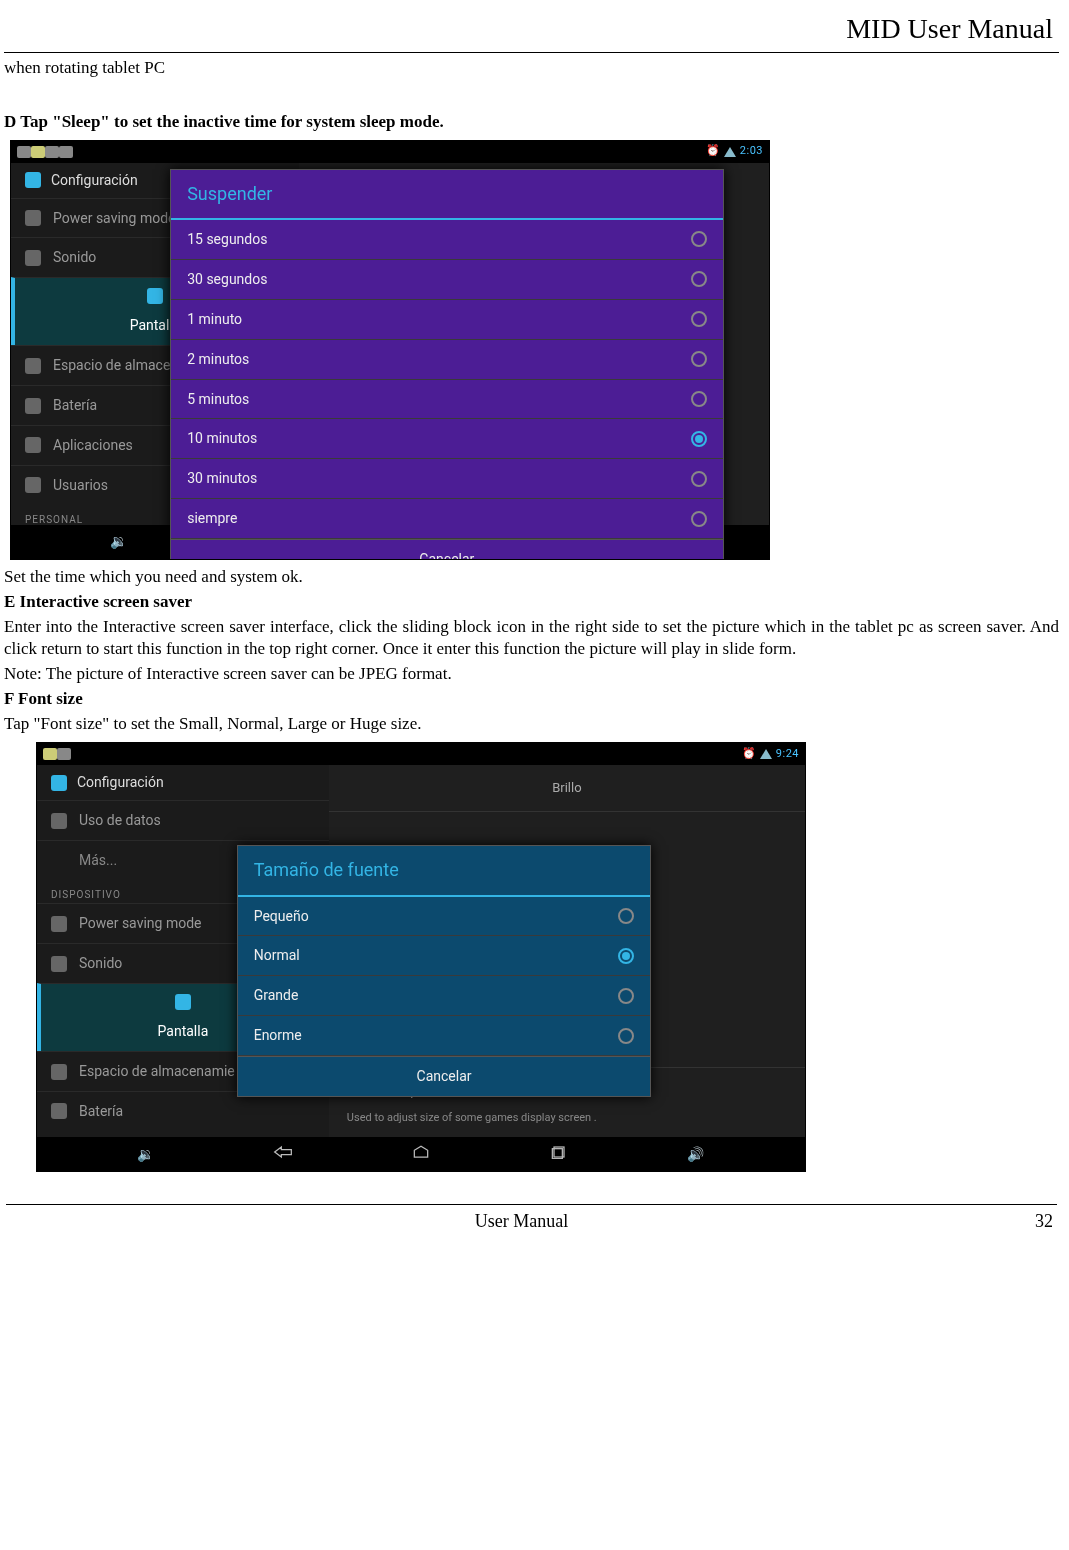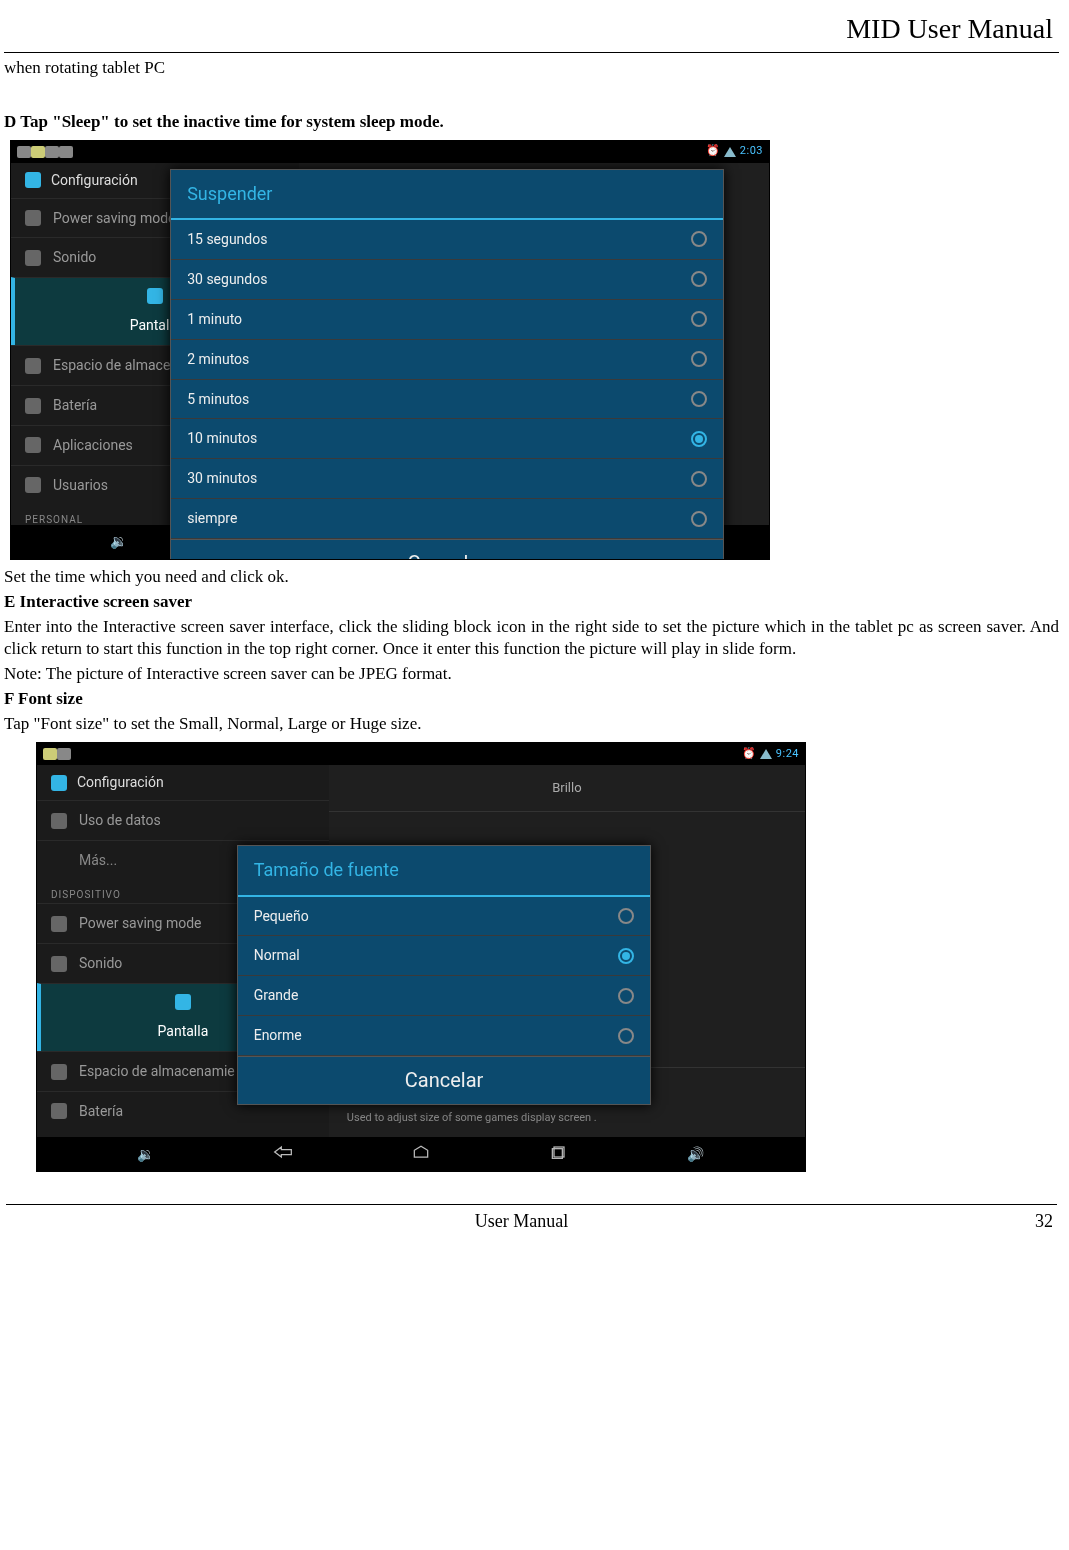--- a/index.html
+++ b/index.html
@@ -114,21 +114,21 @@
     border-bottom:1px solid #333;
   }
   .main-row .sub { font-size:11px; color:#888; margin-top:12px; }
 
   
   .dialog {
     position:absolute;
     left: 21%;
     right: 6%;
     top: 6px;
-    background:#0c4a6e;
+    background:#4c1d95;
     border:1px solid #555;
     box-shadow: 0 0 12px #000;
     z-index:10;
   }
   .dialog2 {
     position:absolute;
     left: 26%;
     right: 20%;
     top: 80px;
     background:#0c4a6e;
@@ -154,21 +154,21 @@
   .radio {
     width:16px; height:16px; border:2px solid #888; border-radius:50%;
     display:inline-flex; align-items:center; justify-content:center;
   }
   .radio.sel { border-color:#33b5e5; }
   .radio.sel::after { content:""; width:8px; height:8px; background:#33b5e5; border-radius:50%; display:block; }
   .dlg-cancel {
     text-align:center;
     padding:10px 12px;
     color:#eee;
-    font-size:20px;
+    font-size:14px;
     border-top:1px solid #555;
   }
 
   
   .navbar {
     height:34px;
     background:#000;
     display:flex;
     align-items:center;
     justify-content:space-around;
@@ -301,21 +301,21 @@
             <path d="M4 14 L4 6 L12 1 L20 6 L20 14 Z" fill="none" stroke="#bbb" stroke-width="1.5"></path>
           </svg></span>
       <span class="nav-ico"><svg viewBox="0 0 24 16">
             <rect x="6" y="2" width="12" height="12" fill="none" stroke="#bbb" stroke-width="1.5"></rect>
             <rect x="4" y="4" width="12" height="12" fill="none" stroke="#bbb" stroke-width="1.5"></rect>
           </svg></span>
       <span class="nav-ico">🔊</span>
     </div>
   </div>
 
-  <p class="body-text">Set the time which you need and click ok.</p>
+  <p class="body-text">Set the time which you need and system ok.</p>
   <p class="body-text bold">E Interactive screen saver</p>
   <p class="body-text justify">Enter into the Interactive screen saver interface, click the sliding block icon in the right side to set the picture which in the tablet pc as screen saver. And click return to start this function in the top right corner. Once it enter this function the picture will play in slide form.</p>
   <p class="body-text">Note: The picture of Interactive screen saver can be JPEG format.</p>
   <p class="body-text bold">F Font size</p>
   <p class="body-text">Tap "Font size" to set the Small, Normal, Large or Huge size.</p>
 
   
   <div class="shot shot2">
     <div class="statusbar">
       <span class="sb-icon" style="background:#cc7"></span>

